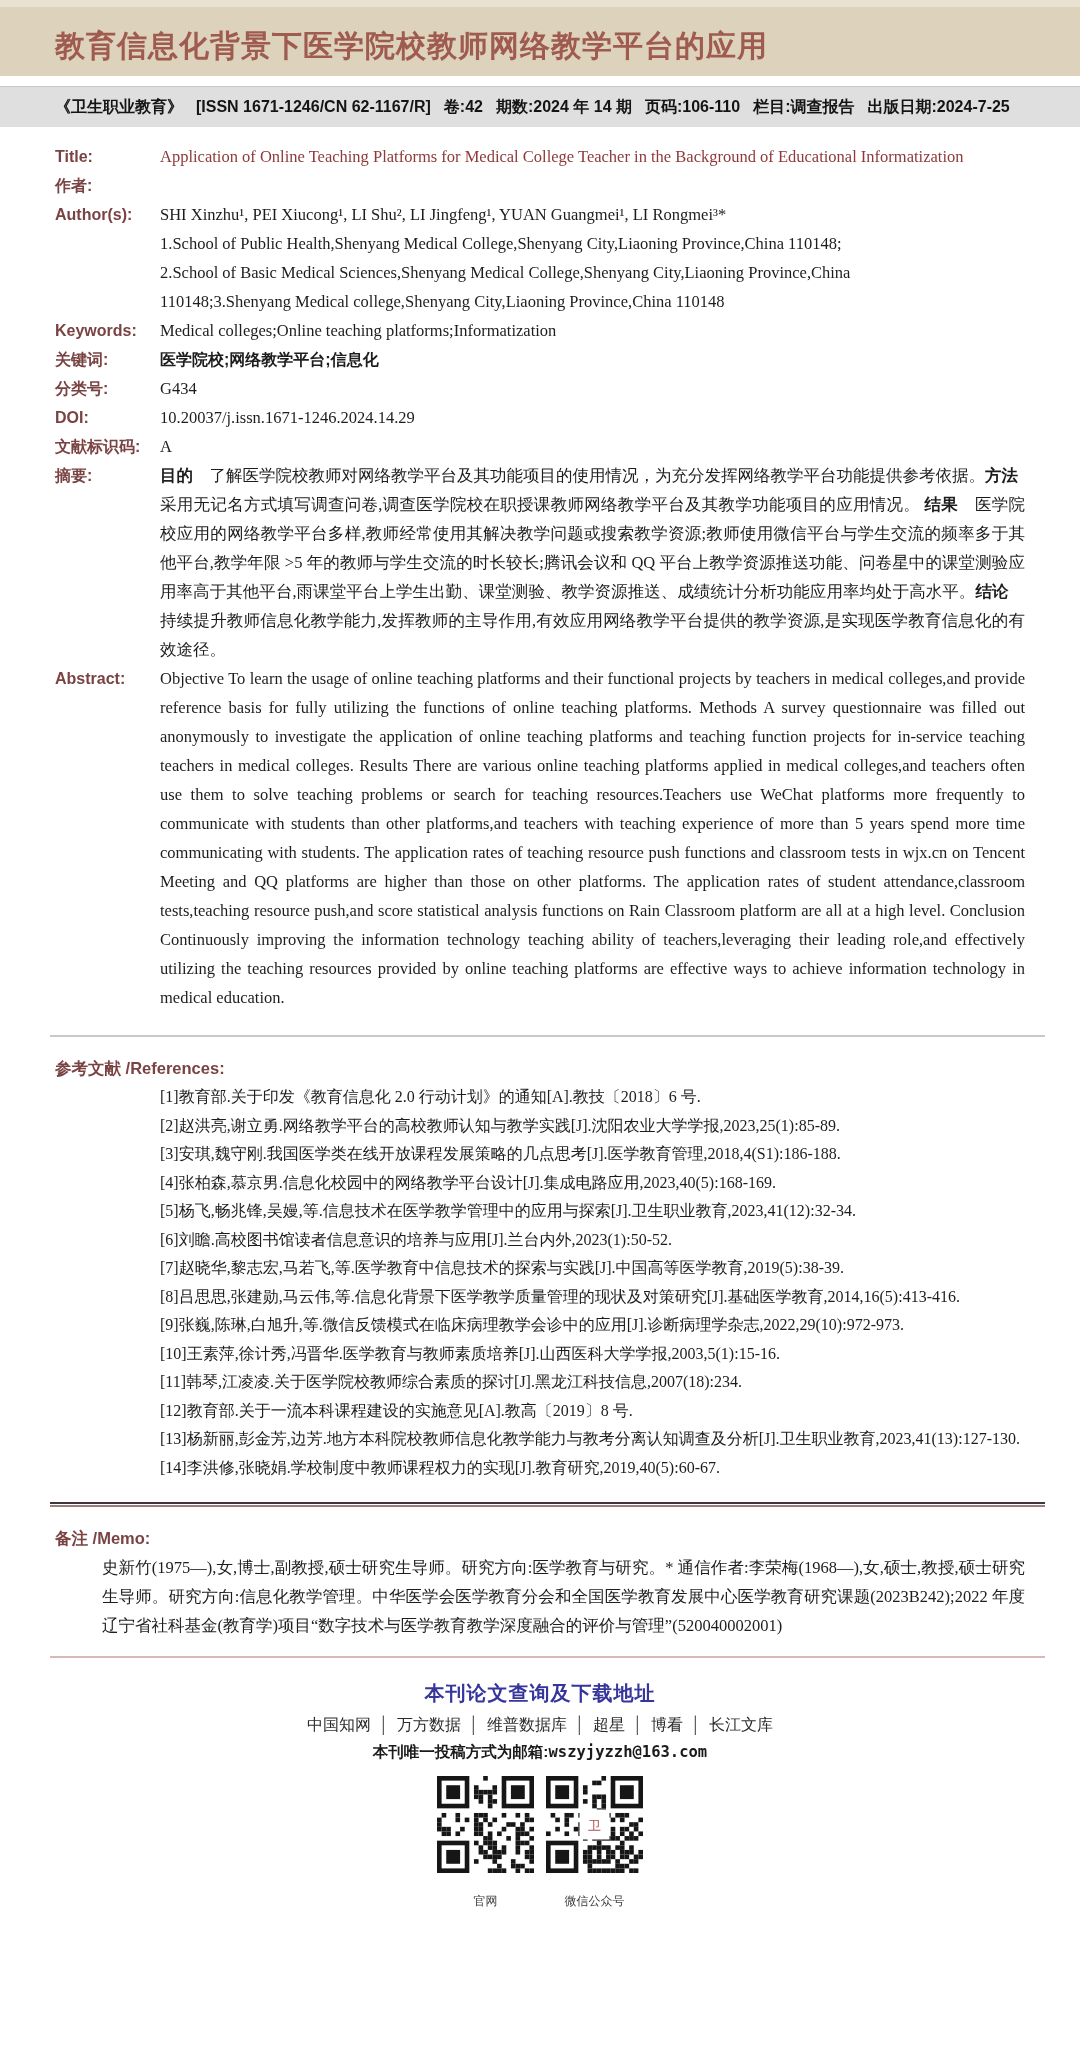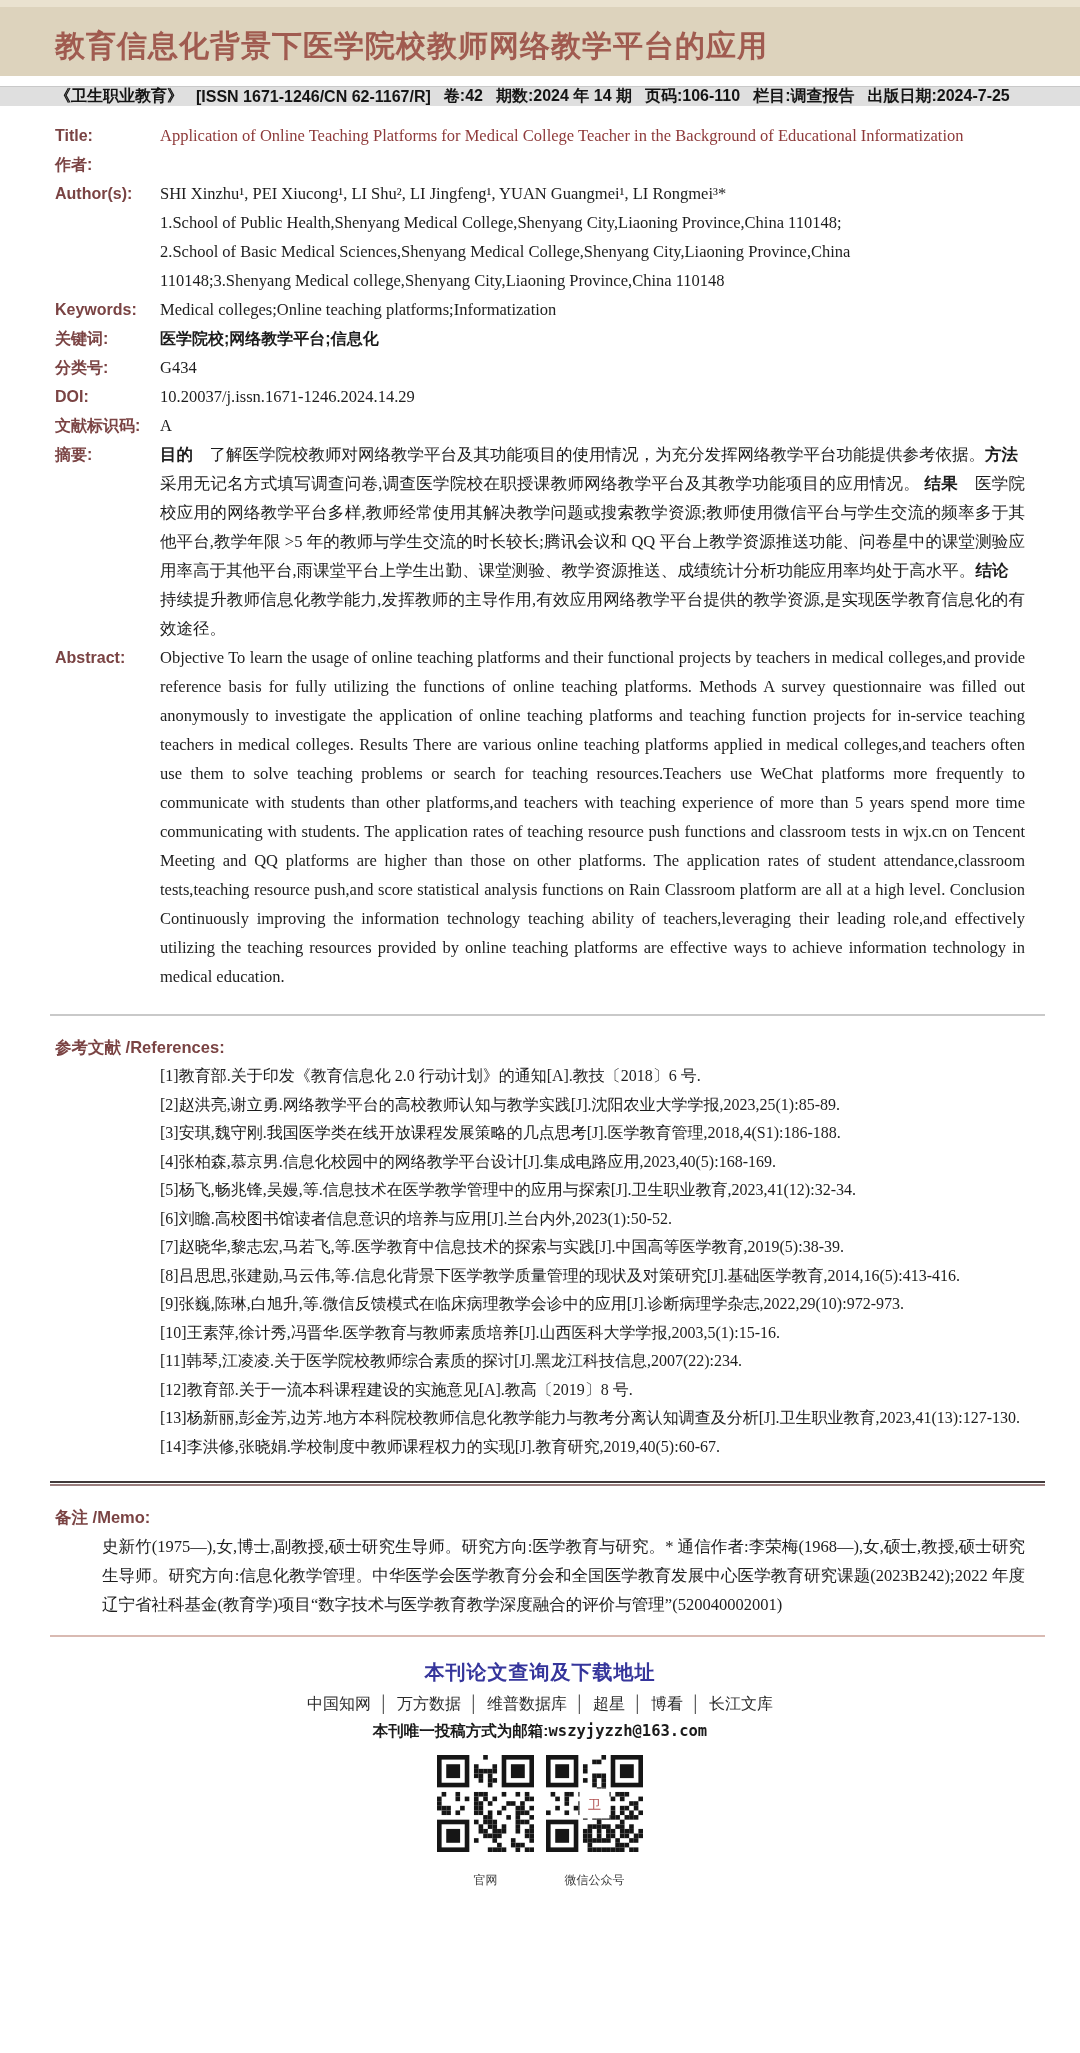--- a/index.html
+++ b/index.html
@@ -17,21 +17,21 @@
     padding: 19px 0 0 55px;
   }
   .header-title {
     font-family: "Liberation Sans", "DejaVu Sans", sans-serif;
     font-weight: bold; font-size: 30px; letter-spacing: 1px;
     color: #a05b50;
   }
 
   
   .journal-bar {
-    margin-top: 10px; height: 20px; background: #dfdfdf;
+    margin-top: 10px; height: 41px; background: #dfdfdf;
     border-top: 1px solid #c9c9c9;
     padding-left: 55px; display: flex; align-items: center;
     font-family: "Liberation Sans", "DejaVu Sans", sans-serif;
     font-weight: bold; font-size: 16px; color: #141414;
     white-space: nowrap;
   }
   .journal-bar span { margin-right: 13px; }
 
   
   .content { padding: 15px 55px 0 55px; }
@@ -189,21 +189,21 @@
       <div class="ref-item">[1]教育部.关于印发《教育信息化 2.0 行动计划》的通知[A].教技〔2018〕6 号.</div>
       <div class="ref-item">[2]赵洪亮,谢立勇.网络教学平台的高校教师认知与教学实践[J].沈阳农业大学学报,2023,25(1):85-89.</div>
       <div class="ref-item">[3]安琪,魏守刚.我国医学类在线开放课程发展策略的几点思考[J].医学教育管理,2018,4(S1):186-188.</div>
       <div class="ref-item">[4]张柏森,慕京男.信息化校园中的网络教学平台设计[J].集成电路应用,2023,40(5):168-169.</div>
       <div class="ref-item">[5]杨飞,畅兆锋,吴嫚,等.信息技术在医学教学管理中的应用与探索[J].卫生职业教育,2023,41(12):32-34.</div>
       <div class="ref-item">[6]刘瞻.高校图书馆读者信息意识的培养与应用[J].兰台内外,2023(1):50-52.</div>
       <div class="ref-item">[7]赵晓华,黎志宏,马若飞,等.医学教育中信息技术的探索与实践[J].中国高等医学教育,2019(5):38-39.</div>
       <div class="ref-item">[8]吕思思,张建勋,马云伟,等.信息化背景下医学教学质量管理的现状及对策研究[J].基础医学教育,2014,16(5):413-416.</div>
       <div class="ref-item">[9]张巍,陈琳,白旭升,等.微信反馈模式在临床病理教学会诊中的应用[J].诊断病理学杂志,2022,29(10):972-973.</div>
       <div class="ref-item">[10]王素萍,徐计秀,冯晋华.医学教育与教师素质培养[J].山西医科大学学报,2003,5(1):15-16.</div>
-      <div class="ref-item">[11]韩琴,江凌凌.关于医学院校教师综合素质的探讨[J].黑龙江科技信息,2007(22):234.</div>
+      <div class="ref-item">[11]韩琴,江凌凌.关于医学院校教师综合素质的探讨[J].黑龙江科技信息,2007(18):234.</div>
       <div class="ref-item">[12]教育部.关于一流本科课程建设的实施意见[A].教高〔2019〕8 号.</div>
       <div class="ref-item">[13]杨新丽,彭金芳,边芳.地方本科院校教师信息化教学能力与教考分离认知调查及分析[J].卫生职业教育,2023,41(13):127-130.</div>
       <div class="ref-item">[14]李洪修,张晓娟.学校制度中教师课程权力的实现[J].教育研究,2019,40(5):60-67.</div>
     </div>
 
   <hr class="divider-thick">
   <div class="section-label">备注 /Memo:</div>
   <div class="memo-text justify">史新竹(1975—),女,博士,副教授,硕士研究生导师。研究方向:医学教育与研究。* 通信作者:李荣梅(1968—),女,硕士,教授,硕士研究生导师。研究方向:信息化教学管理。中华医学会医学教育分会和全国医学教育发展中心医学教育研究课题(2023B242);2022 年度辽宁省社科基金(教育学)项目“数字技术与医学教育教学深度融合的评价与管理”(520040002001)</div>
 
   <hr class="divider-pink">

